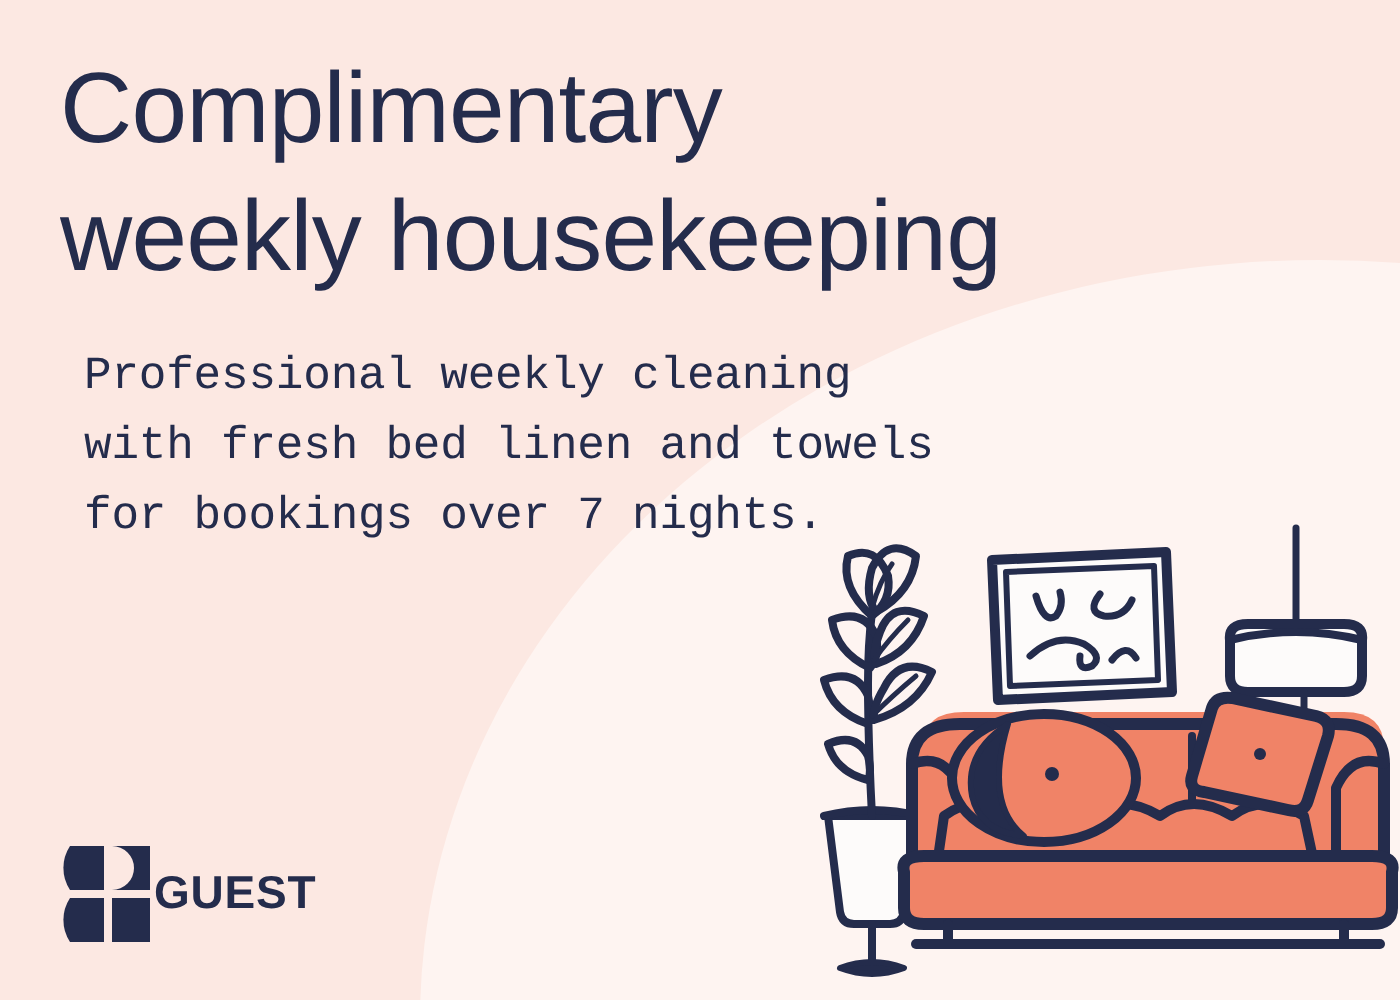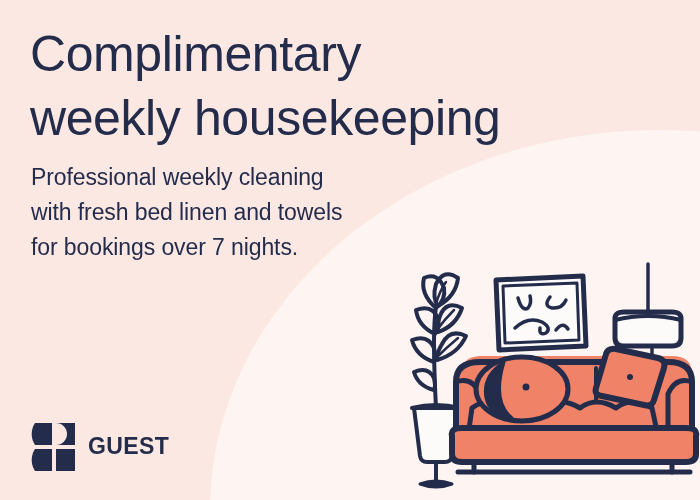--- a/index.html
+++ b/index.html
@@ -49,37 +49,38 @@
     line-height: 1.28;
     letter-spacing: -0.4px;
     white-space: pre-line;
   }
 
   .subhead {
     position: absolute;
     left: 31px;
     top: 160px;
     width: 430px;
-    margin: 0;
+    margin: 11px;
     color: #242c4c;
     font-size: 23px;
     font-weight: 400;
     line-height: 1.52;
     letter-spacing: -0.1px;
     white-space: pre-line;
+    font-family: Liberation Mono, monospace;
   }
 
   
   .logo {
     position: absolute;
     left: 31px;
     top: 423px;
     display: flex;
     align-items: center;
-    gap: 11px;
+    gap: 0;
   }
   .logo-mark {
     display: block;
     width: 46px;
     height: 48px;
   }
   .logo-wordmark {
     display: flex;
     flex-direction: column;
     line-height: 1.02;

